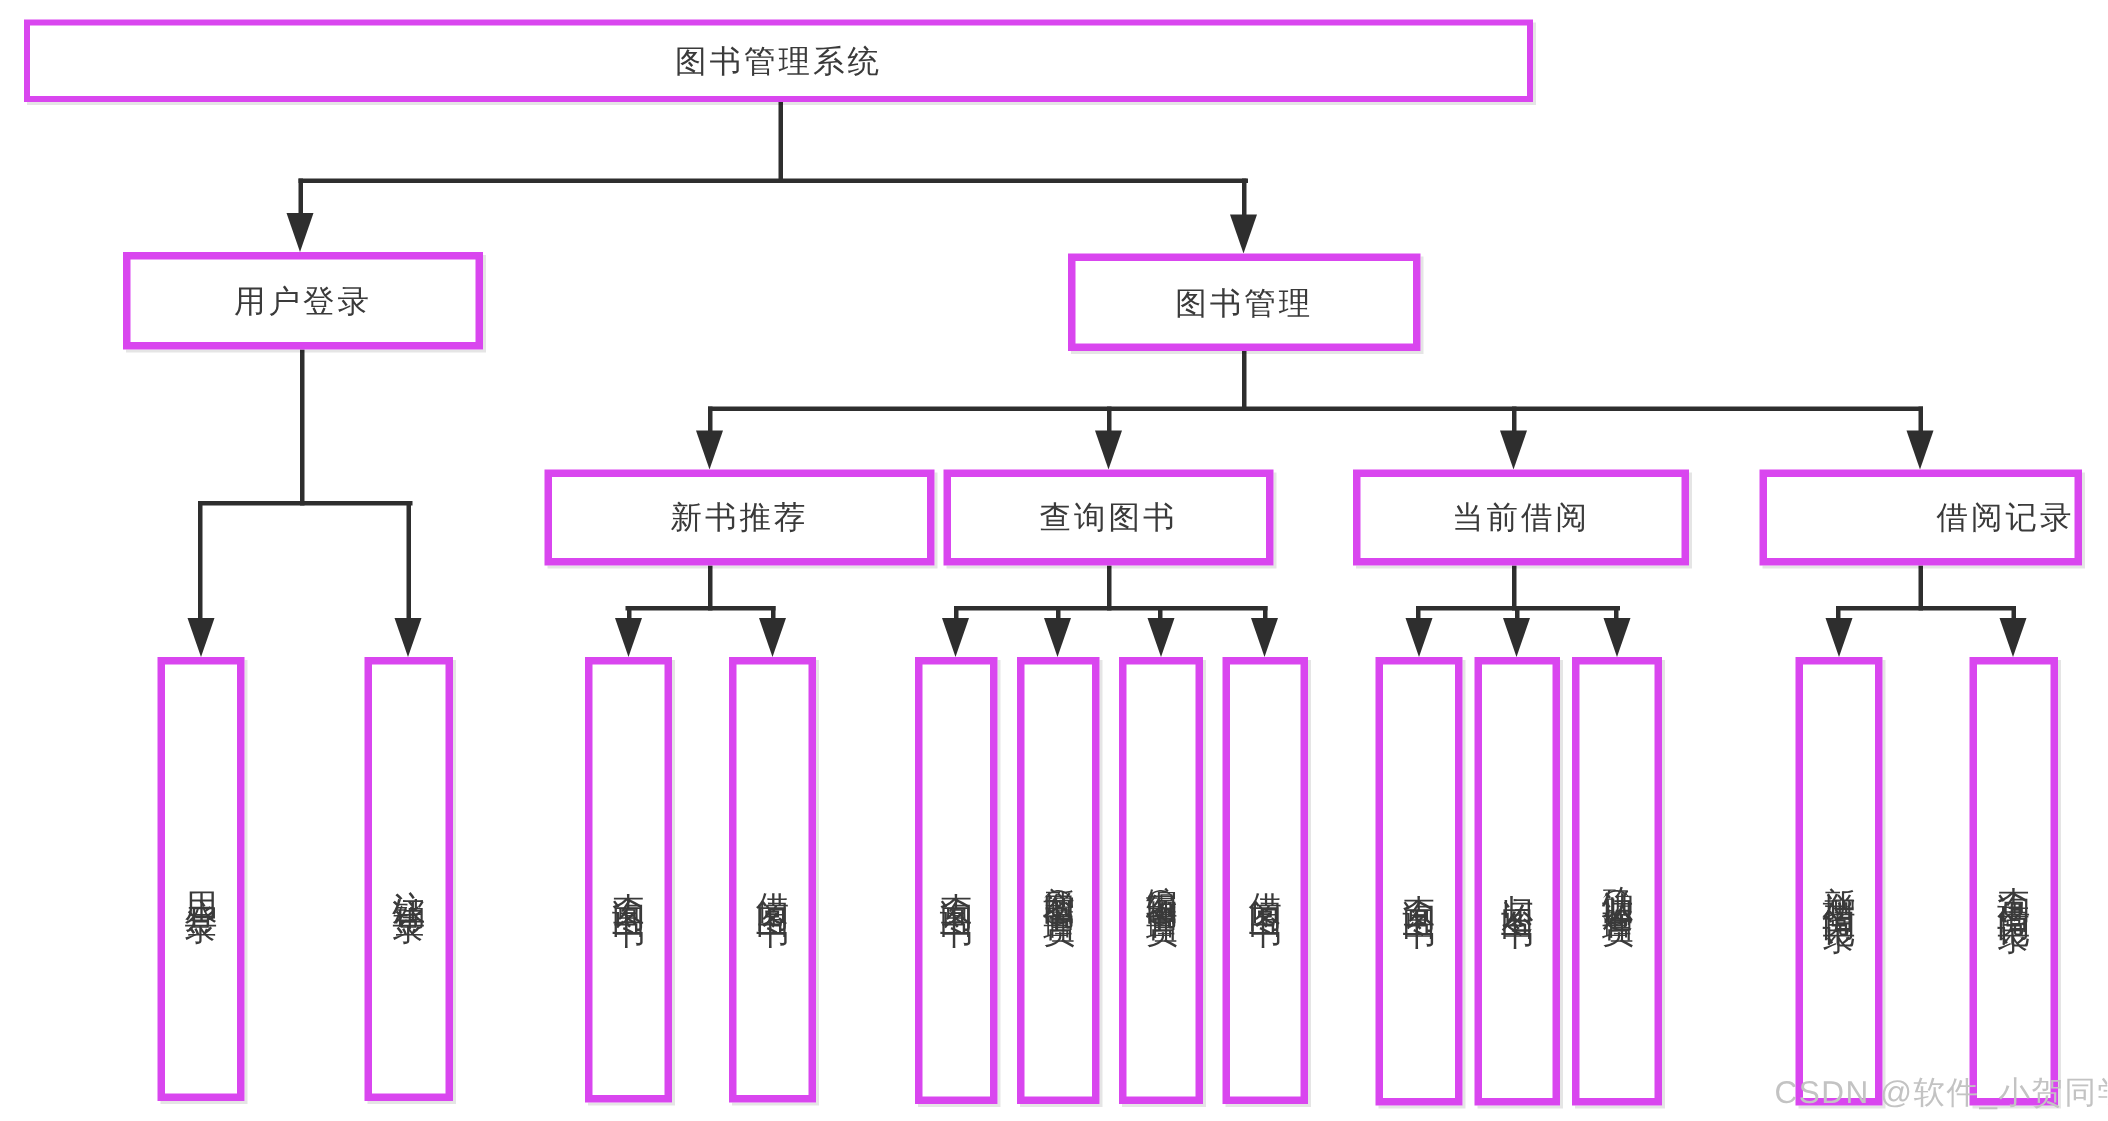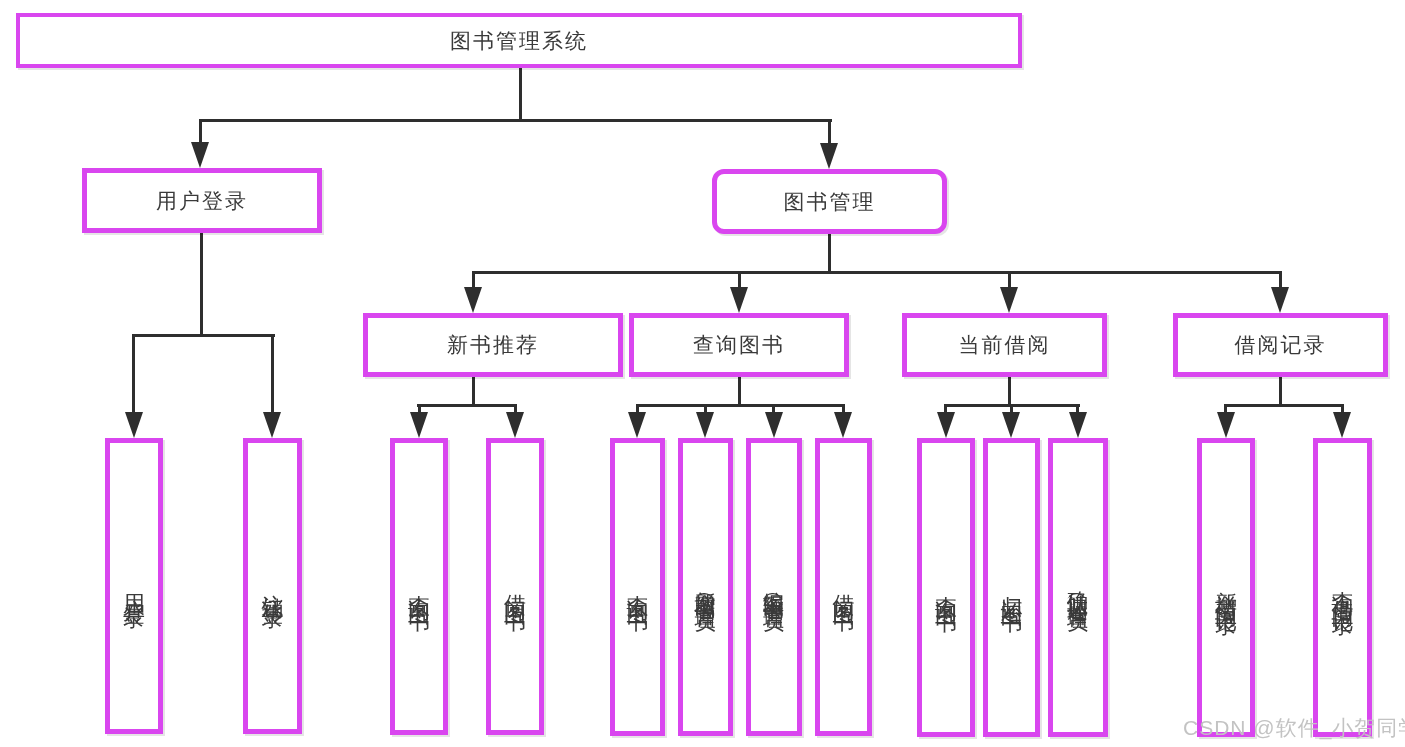--- a/index.html
+++ b/index.html
@@ -96,34 +96,34 @@
   <div class="line" style="left:1341px;top:404px;width:3px;height:12px;"></div>
   <div class="arrow" style="left:1333px;top:412px;"></div>
 
   <div class="box root" style="left:16px;top:13px;width:1006px;height:55px;">
     <span class="h-label">图书管理系统</span>
   </div>
 
   <div class="box" style="left:82px;top:168px;width:240px;height:65px;">
     <span class="h-label">用户登录</span>
   </div>
-  <div class="box" style="left:712px;top:169px;width:235px;height:65px;border-radius:12px;">
+  <div class="box" style="left:712px;top:169px;width:235px;height:65px;">
     <span class="h-label">图书管理</span>
   </div>
 
   <div class="box" style="left:363px;top:313px;width:260px;height:64px;">
     <span class="h-label">新书推荐</span>
   </div>
   <div class="box" style="left:629px;top:313px;width:220px;height:64px;">
     <span class="h-label">查询图书</span>
   </div>
-  <div class="box" style="left:902px;top:313px;width:205px;height:64px;">
+  <div class="box" style="left:902px;top:313px;width:224px;height:64px;">
     <span class="h-label">当前借阅</span>
   </div>
-  <div class="box" style="left:1173px;top:313px;width:215px;height:64px;">
+  <div class="box" style="left:1173px;top:313px;width:215px;height:64px;justify-content:flex-end;">
     <span class="h-label">借阅记录</span>
   </div>
 
   <div class="box" style="left:105px;top:438px;width:58px;height:296px;">
     <span class="v-label">用户登录</span>
   </div>
   <div class="box" style="left:243px;top:438px;width:59px;height:296px;">
     <span class="v-label">注销登录</span>
   </div>
 

